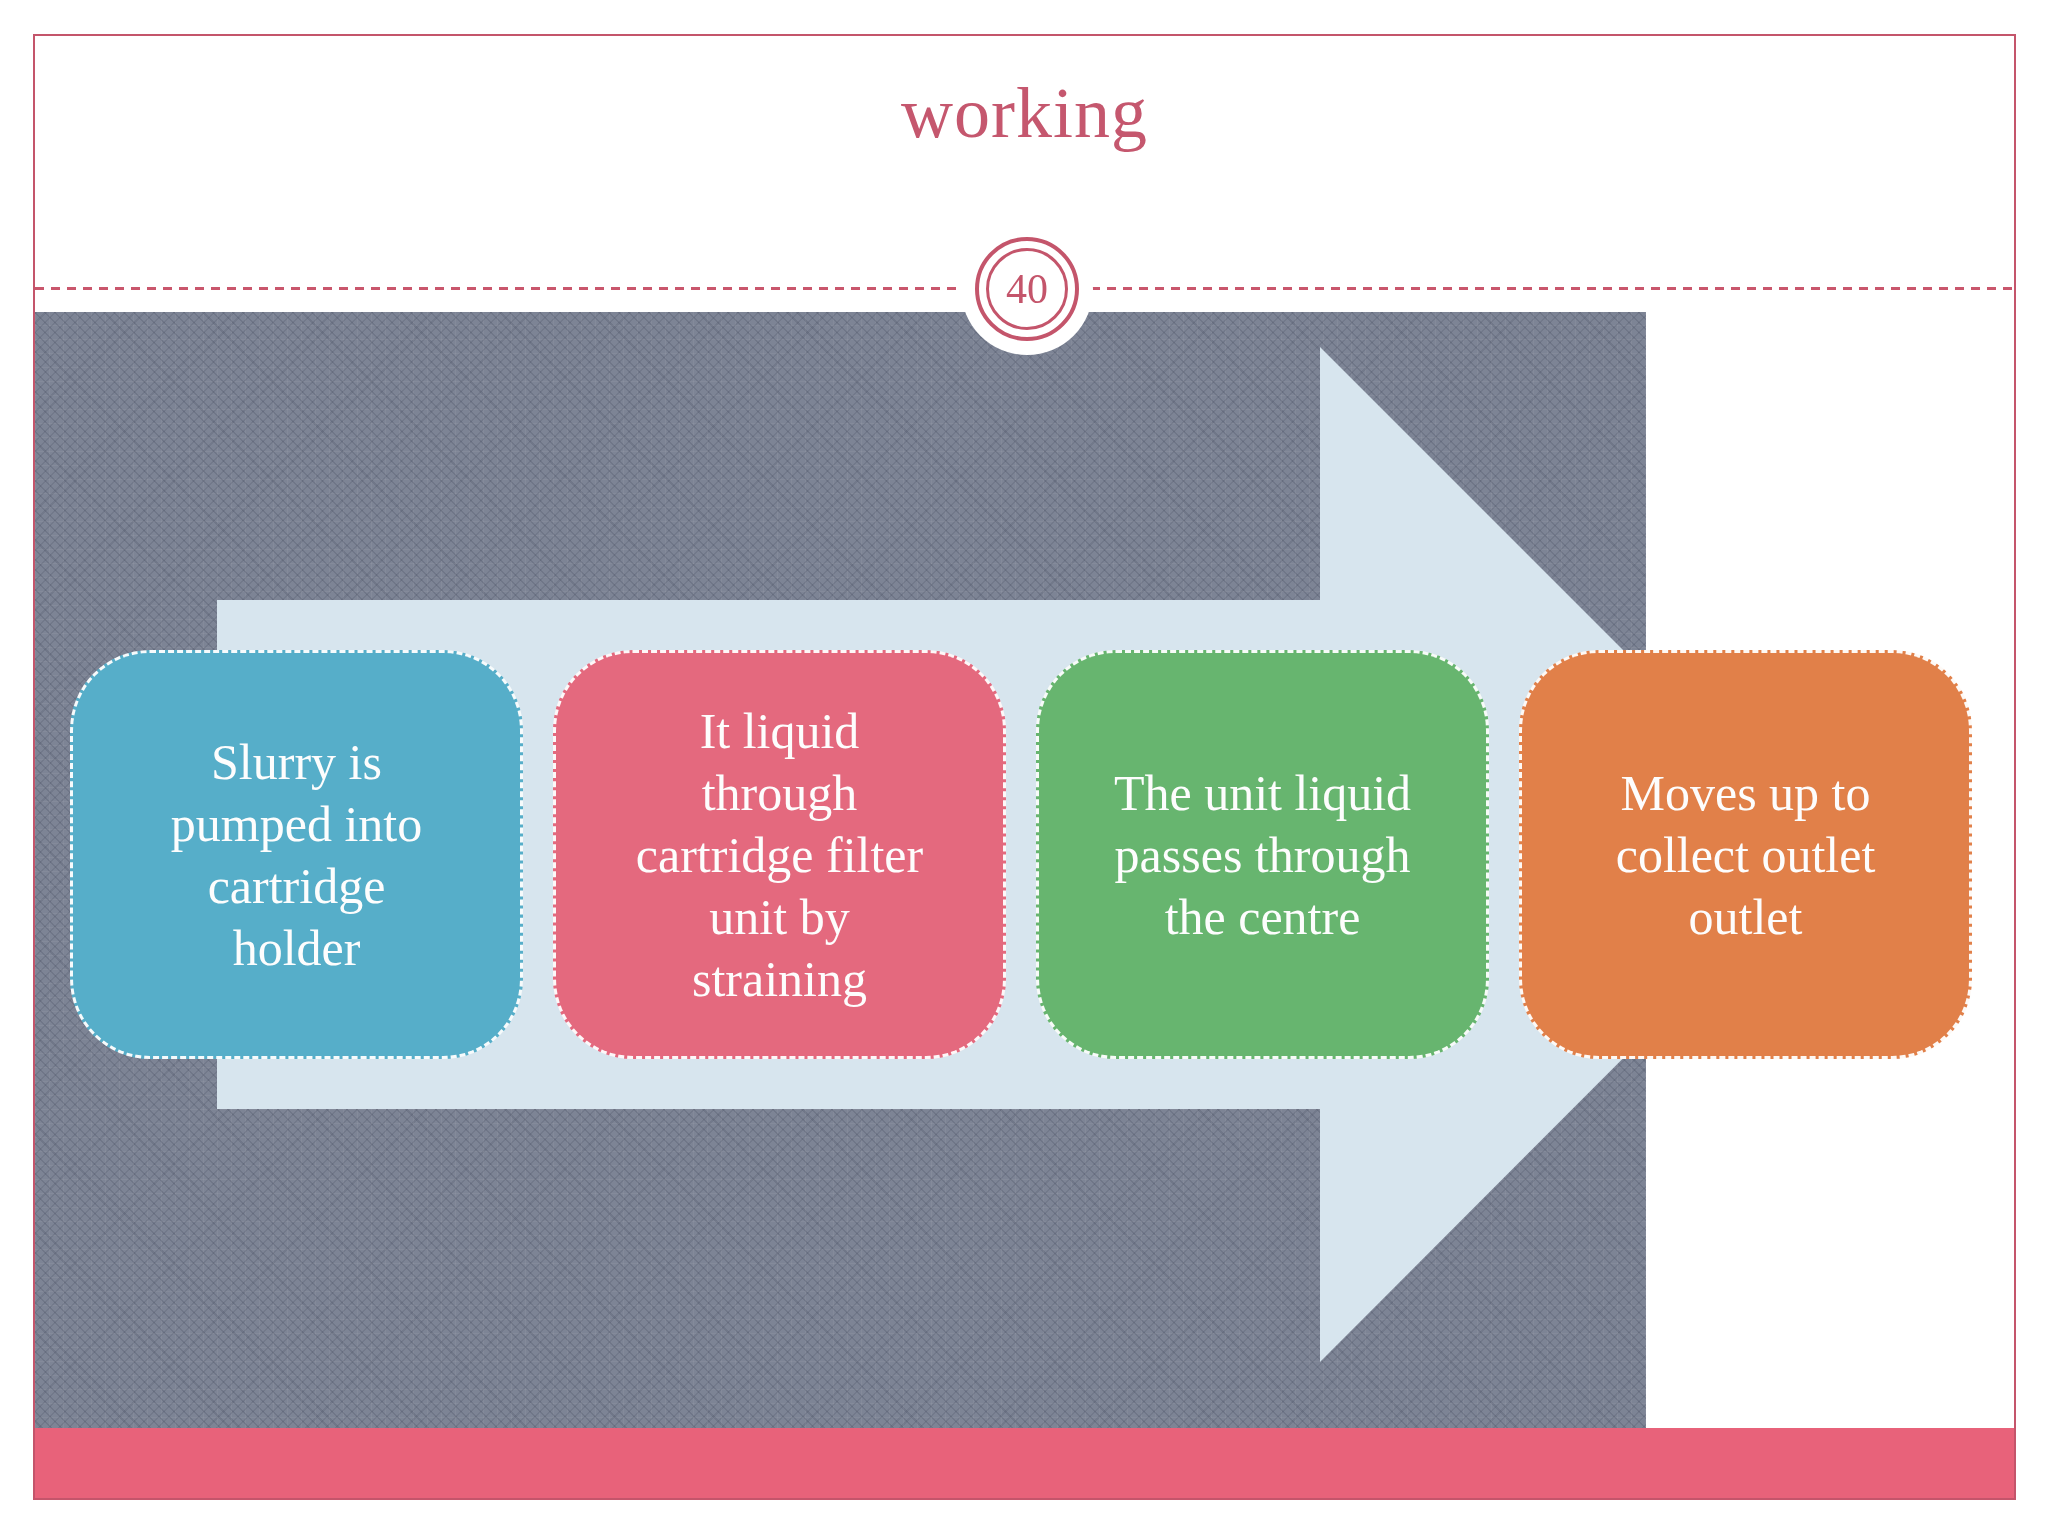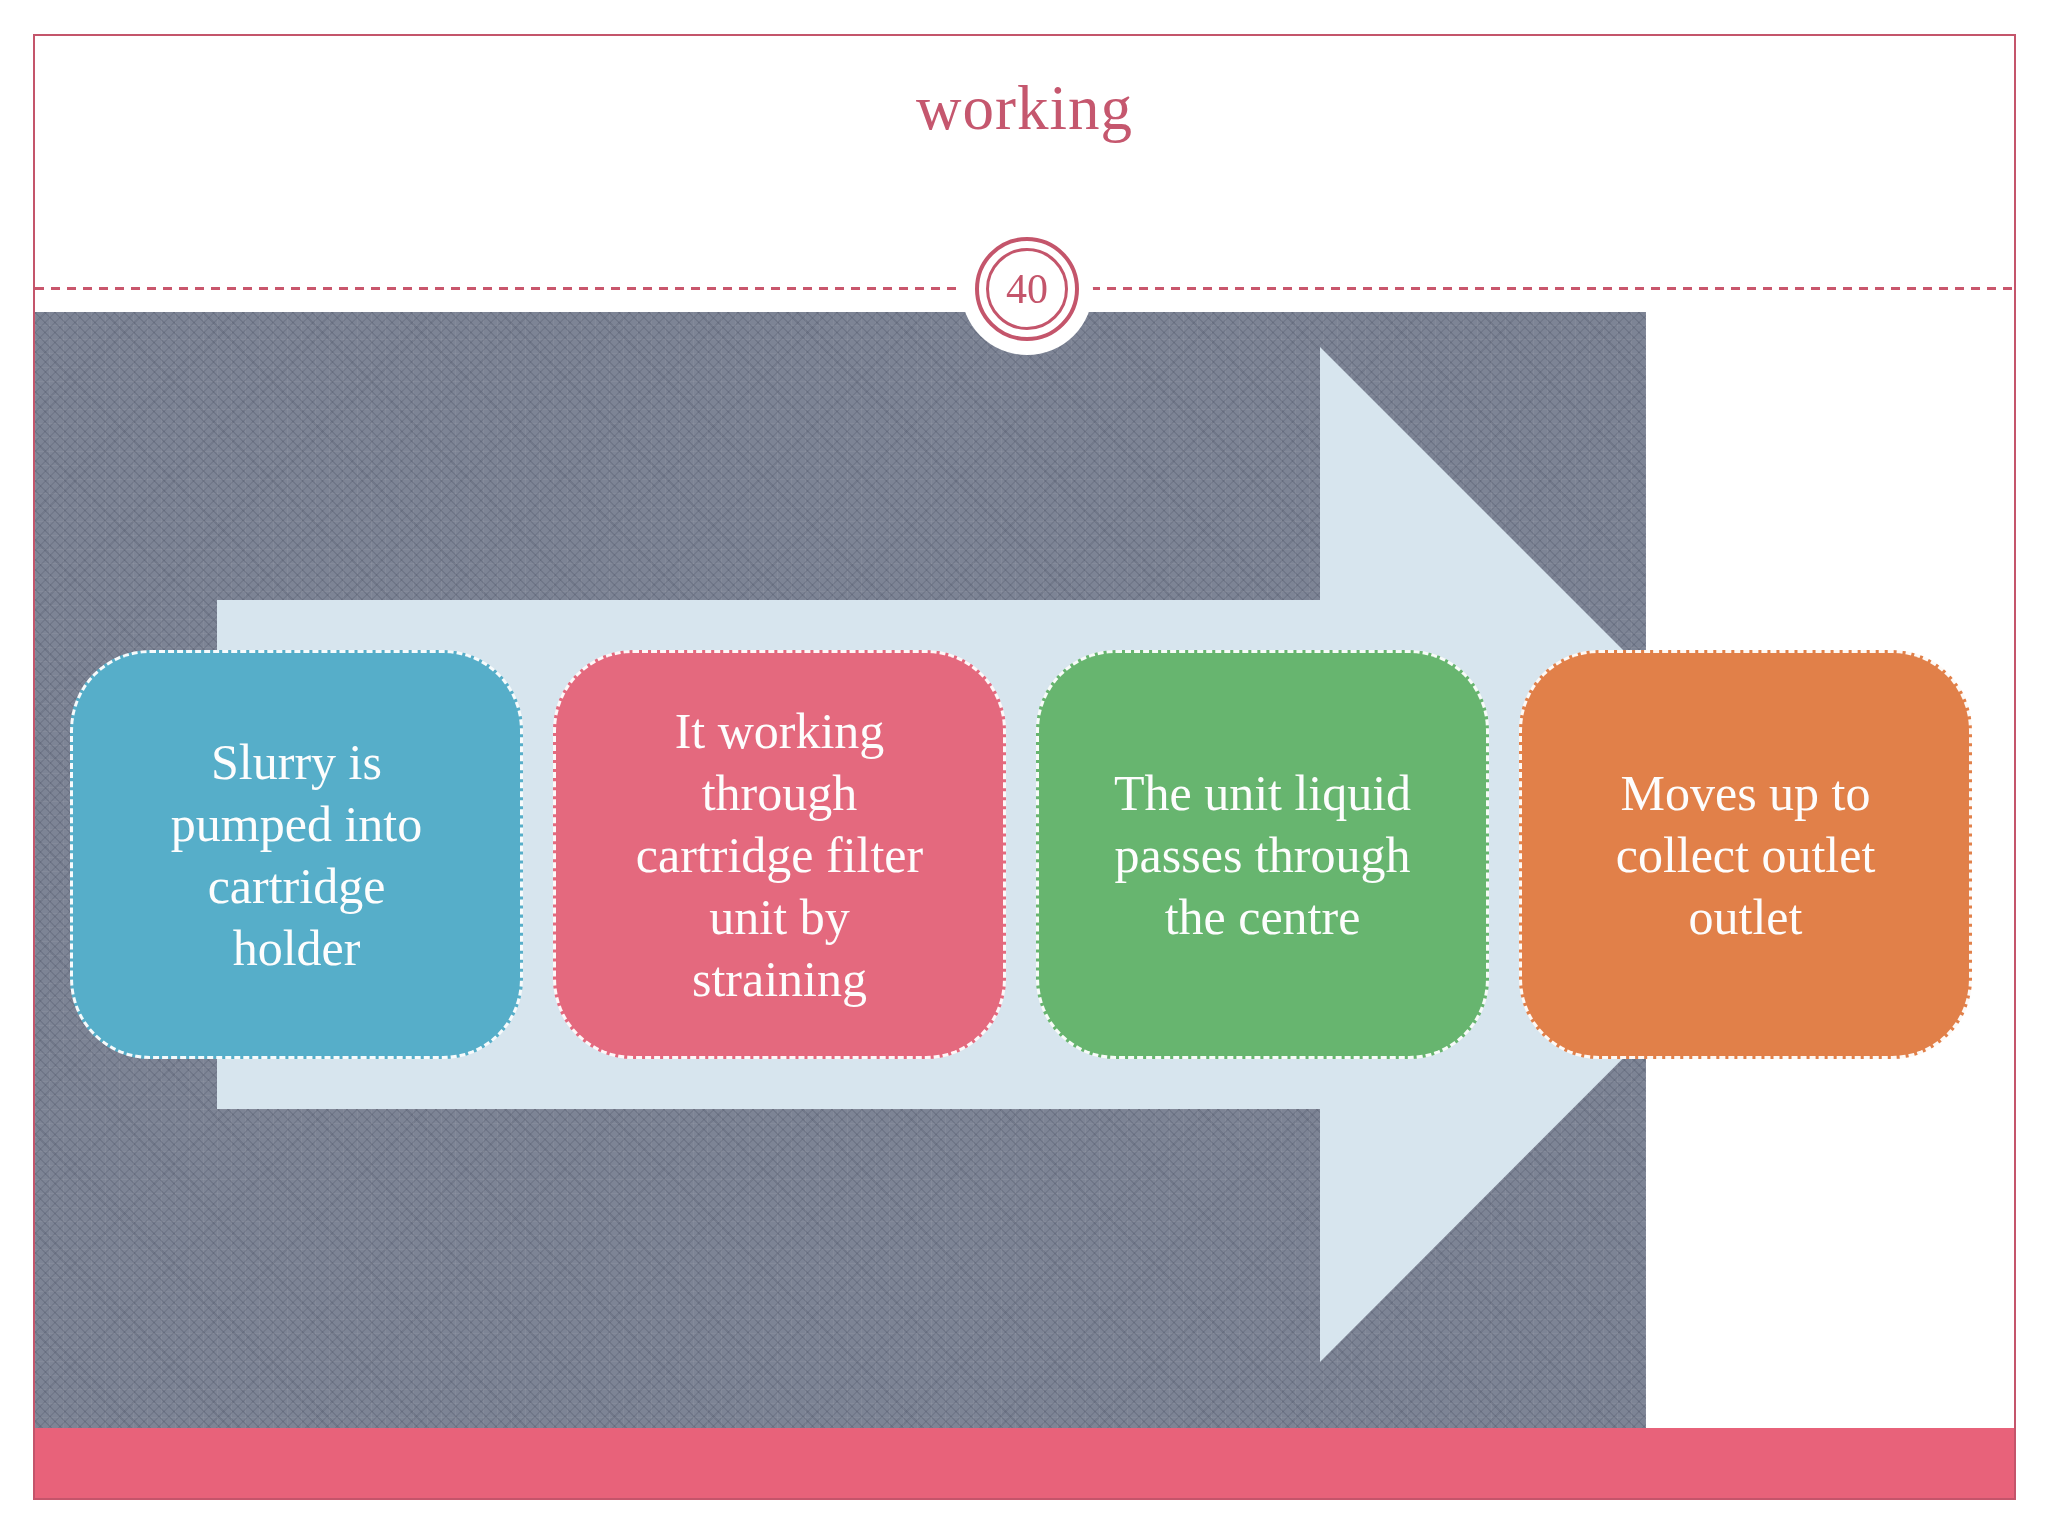--- a/index.html
+++ b/index.html
@@ -17,21 +17,21 @@
     background:#ffffff;
     border:2px solid #c4556b;
     box-sizing:border-box;
     overflow:hidden;
   }
   .title{
     position:absolute;
     top:36px;left:0;width:100%;
     margin:0;
     text-align:center;
-    font-size:63px;
+    font-size:72px;
     font-weight:400;
     color:#c5576e;
     letter-spacing:1px;
   }
   .separator{
     position:absolute;
     top:251px;left:0;right:0;
     height:3px;
     background:repeating-linear-gradient(90deg,#c9566c 0 9px,transparent 9px 16px);
     z-index:1;
@@ -123,21 +123,21 @@
 
     <div class="content">
       <svg class="arrow-svg" viewBox="0 0 1979 1120" preserveAspectRatio="none" xmlns="http://www.w3.org/2000/svg">
         <polygon points="182,288 1285,288 1285,35 1792,542 1285,1050 1285,797 182,797" fill="#d7e5ee"></polygon>
       </svg>
 
       <div class="step step-0" style="background-color: rgb(86, 174, 201);">
         <span class="step-text">Slurry is pumped into cartridge holder</span>
       </div>
       <div class="step step-1" style="background-color: rgb(228, 105, 126);">
-        <span class="step-text">It working through cartridge filter unit by straining</span>
+        <span class="step-text">It liquid through cartridge filter unit by straining</span>
       </div>
       <div class="step step-2" style="background-color: rgb(103, 181, 111);">
         <span class="step-text">The unit liquid passes through the centre</span>
       </div>
       <div class="step step-3" style="background-color: rgb(225, 128, 73);">
         <span class="step-text">Moves up to collect outlet outlet</span>
       </div>
     </div>
 
     <div class="badge-disc"></div>

